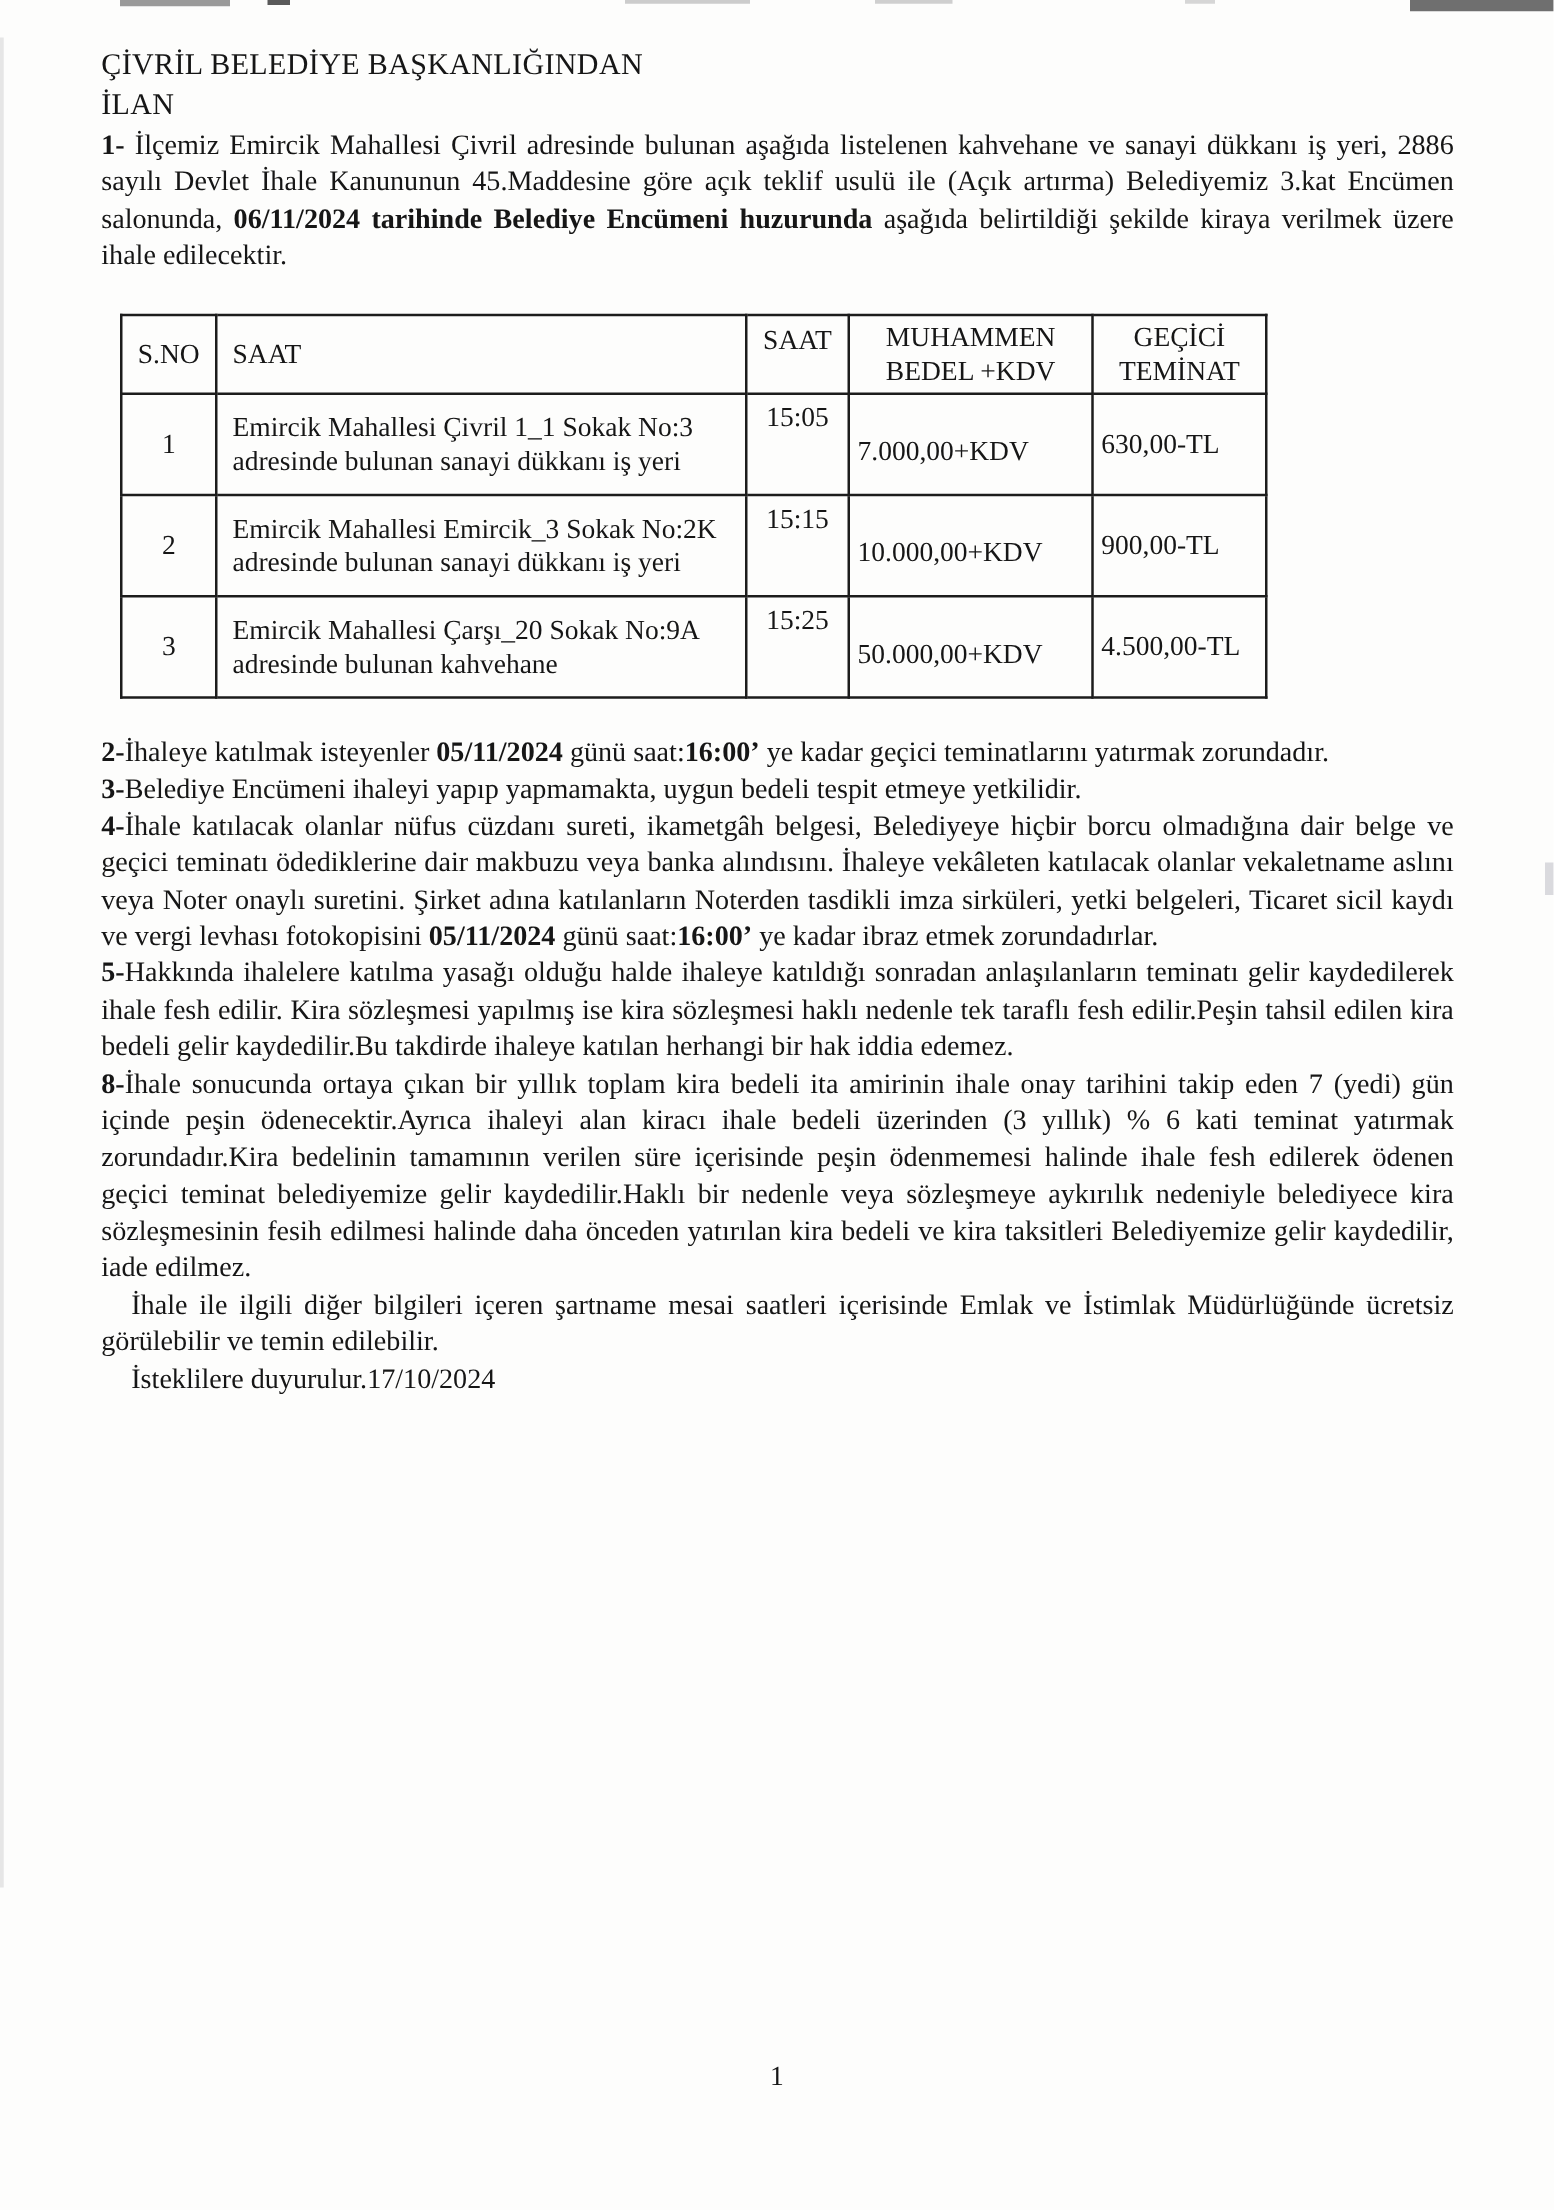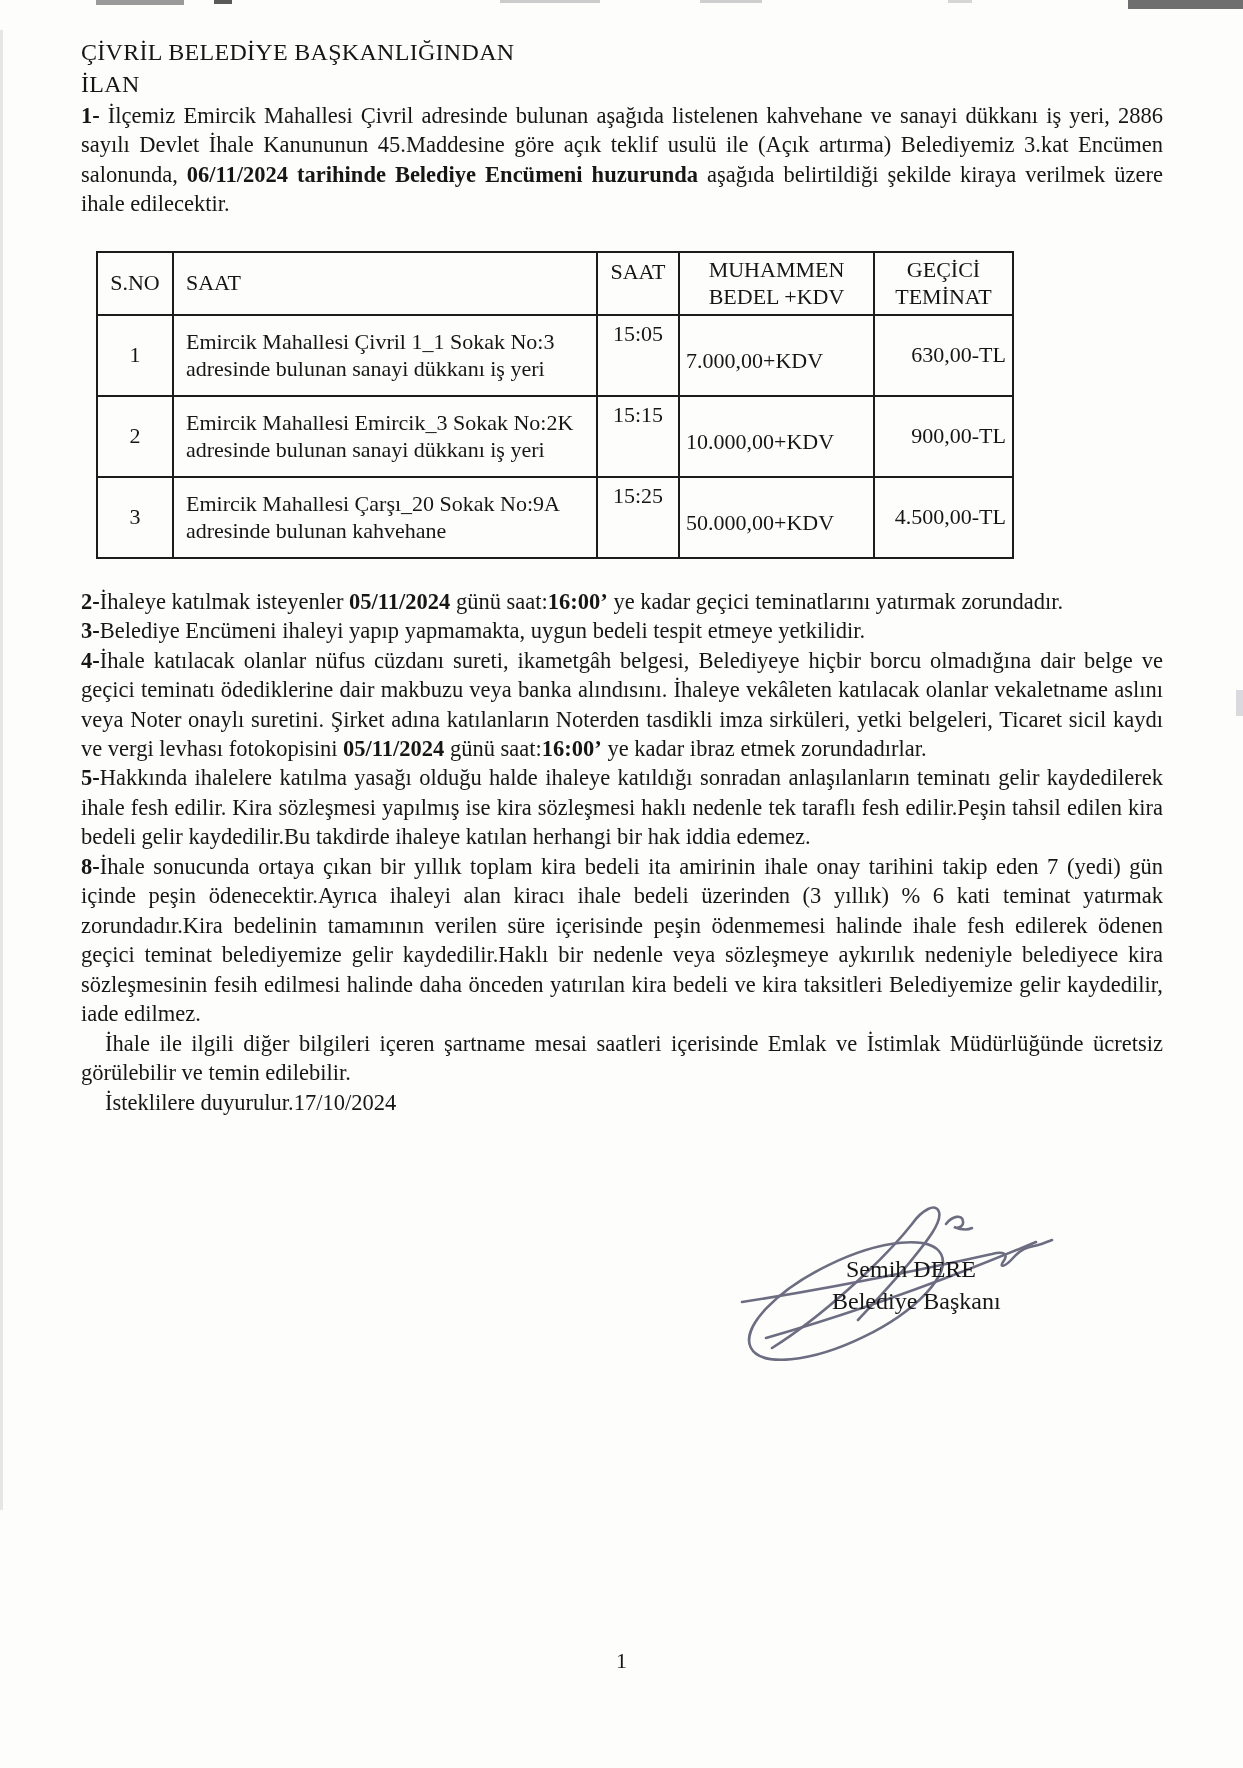--- a/index.html
+++ b/index.html
@@ -27,21 +27,21 @@
   }
   .tender th, .tender td { border:2px solid #1c1c1c; padding:3px 6px; }
   .tender th { font-weight:normal; text-align:center; vertical-align:middle; }
   .tender th.col-adres { text-align:left; padding-left:12px; }
   .tender th.col-saat { vertical-align:top; padding-top:5px; }
   .tender td { height:62px; }
   .tender td.cell-sno { text-align:center; vertical-align:middle; }
   .tender td.cell-adres { text-align:left; padding-left:12px; vertical-align:middle; }
   .tender td.cell-saat { text-align:center; vertical-align:top; padding-top:4px; }
   .tender td.cell-bedel { text-align:left; vertical-align:middle; padding-top:14px; }
-  .tender td.cell-teminat { text-align:right; vertical-align:middle; }
+  .tender td.cell-teminat { text-align:left; vertical-align:middle; }
 
   .closing { text-indent:24px; }
 
   .seg-b { font-weight:bold; }
   .seg-u { text-decoration:underline; }
 
   .signature { position:absolute; left:700px; top:1190px; width:380px; height:190px; }
   .signature svg { position:absolute; left:0; top:0; }
   .sig-name  { position:absolute; left:146px; top:66px;  font-size:24px; white-space:nowrap; }
   .sig-title { position:absolute; left:132px; top:98px; font-size:24px; white-space:nowrap; }
@@ -127,28 +127,15 @@
     <p class="doc-par"><span class="seg-b">2-</span><span>İhaleye katılmak isteyenler </span><span class="seg-b">05/11/2024</span><span> günü saat:</span><span class="seg-b">16:00’</span><span> ye kadar geçici teminatlarını yatırmak zorundadır.</span></p>
     <p class="doc-par"><span class="seg-b">3-</span><span>Belediye Encümeni ihaleyi yapıp yapmamakta, uygun bedeli tespit etmeye yetkilidir.</span></p>
     <p class="doc-par"><span class="seg-b">4-</span><span>İhale katılacak olanlar nüfus cüzdanı sureti, ikametgâh belgesi, Belediyeye hiçbir borcu olmadığına dair belge ve geçici teminatı ödediklerine dair makbuzu veya banka alındısını. İhaleye vekâleten katılacak olanlar vekaletname aslını veya Noter onaylı suretini. Şirket adına katılanların Noterden tasdikli imza sirküleri, yetki belgeleri, Ticaret sicil kaydı ve vergi levhası fotokopisini </span><span class="seg-b">05/11/2024</span><span> günü saat:</span><span class="seg-b">16:00’</span><span> ye kadar ibraz etmek zorundadırlar.</span></p>
     <p class="doc-par"><span class="seg-b">5-</span><span>Hakkında ihalelere katılma yasağı olduğu halde ihaleye katıldığı sonradan anlaşılanların teminatı gelir kaydedilerek ihale fesh edilir. Kira sözleşmesi yapılmış ise kira sözleşmesi haklı nedenle tek taraflı fesh edilir.Peşin tahsil edilen kira bedeli gelir kaydedilir.Bu takdirde ihaleye katılan herhangi bir hak iddia edemez.</span></p>
     <p class="doc-par"><span class="seg-b">8-</span><span>İhale sonucunda ortaya çıkan bir yıllık toplam kira bedeli ita amirinin ihale onay tarihini takip eden 7 (yedi) gün içinde peşin ödenecektir.Ayrıca ihaleyi alan kiracı ihale bedeli üzerinden (3 yıllık) % 6 kati teminat yatırmak zorundadır.Kira bedelinin tamamının verilen süre içerisinde peşin ödenmemesi halinde ihale fesh edilerek ödenen geçici teminat belediyemize gelir kaydedilir.Haklı bir nedenle veya sözleşmeye aykırılık nedeniyle belediyece kira sözleşmesinin fesih edilmesi halinde daha önceden yatırılan kira bedeli ve kira taksitleri Belediyemize gelir kaydedilir, iade edilmez.</span></p>
 
     <p class="doc-par closing">İhale ile ilgili diğer bilgileri içeren şartname mesai saatleri içerisinde Emlak ve İstimlak Müdürlüğünde ücretsiz görülebilir ve temin edilebilir.</p>
     <p class="doc-par closing">İsteklilere duyurulur.17/10/2024</p>
   </div>
 
-  <div class="signature">
-    <svg width="380" height="190" viewBox="0 0 380 190">
-      <g fill="none" stroke-width="2.6" stroke-linecap="round">
-        <ellipse cx="146" cy="111" rx="106" ry="40" transform="rotate(-26 146 111)" stroke="#6d6d82"></ellipse>
-        <path d="M 72 158 C 120 128, 182 72, 212 34 C 222 20, 236 12, 239 22 C 242 32, 228 50, 210 72 C 190 96, 172 115, 158 130" stroke="#6d6d82"></path>
-        <path d="M 246 34 C 252 26, 262 24, 263 31 C 264 37, 257 39, 254 37 C 259 39, 266 41, 272 38" stroke="#6d6d82"></path>
-        <path d="M 42 112 C 120 100, 220 80, 292 64 C 304 61, 309 64, 303 72 C 299 78, 305 77, 313 68 C 319 61, 327 57, 334 56 C 340 55, 346 52, 352 50" stroke="#6d6d82"></path>
-        <path d="M 66 148 C 150 124, 250 88, 336 52" stroke="#6d6d82"></path>
-      </g>
-    </svg>
-    <div class="sig-name">Semih DERE</div>
-    <div class="sig-title">Belediye Başkanı</div>
-  </div>
 
   <div class="page-number">1</div>
 </div>
 
 </body></html>

